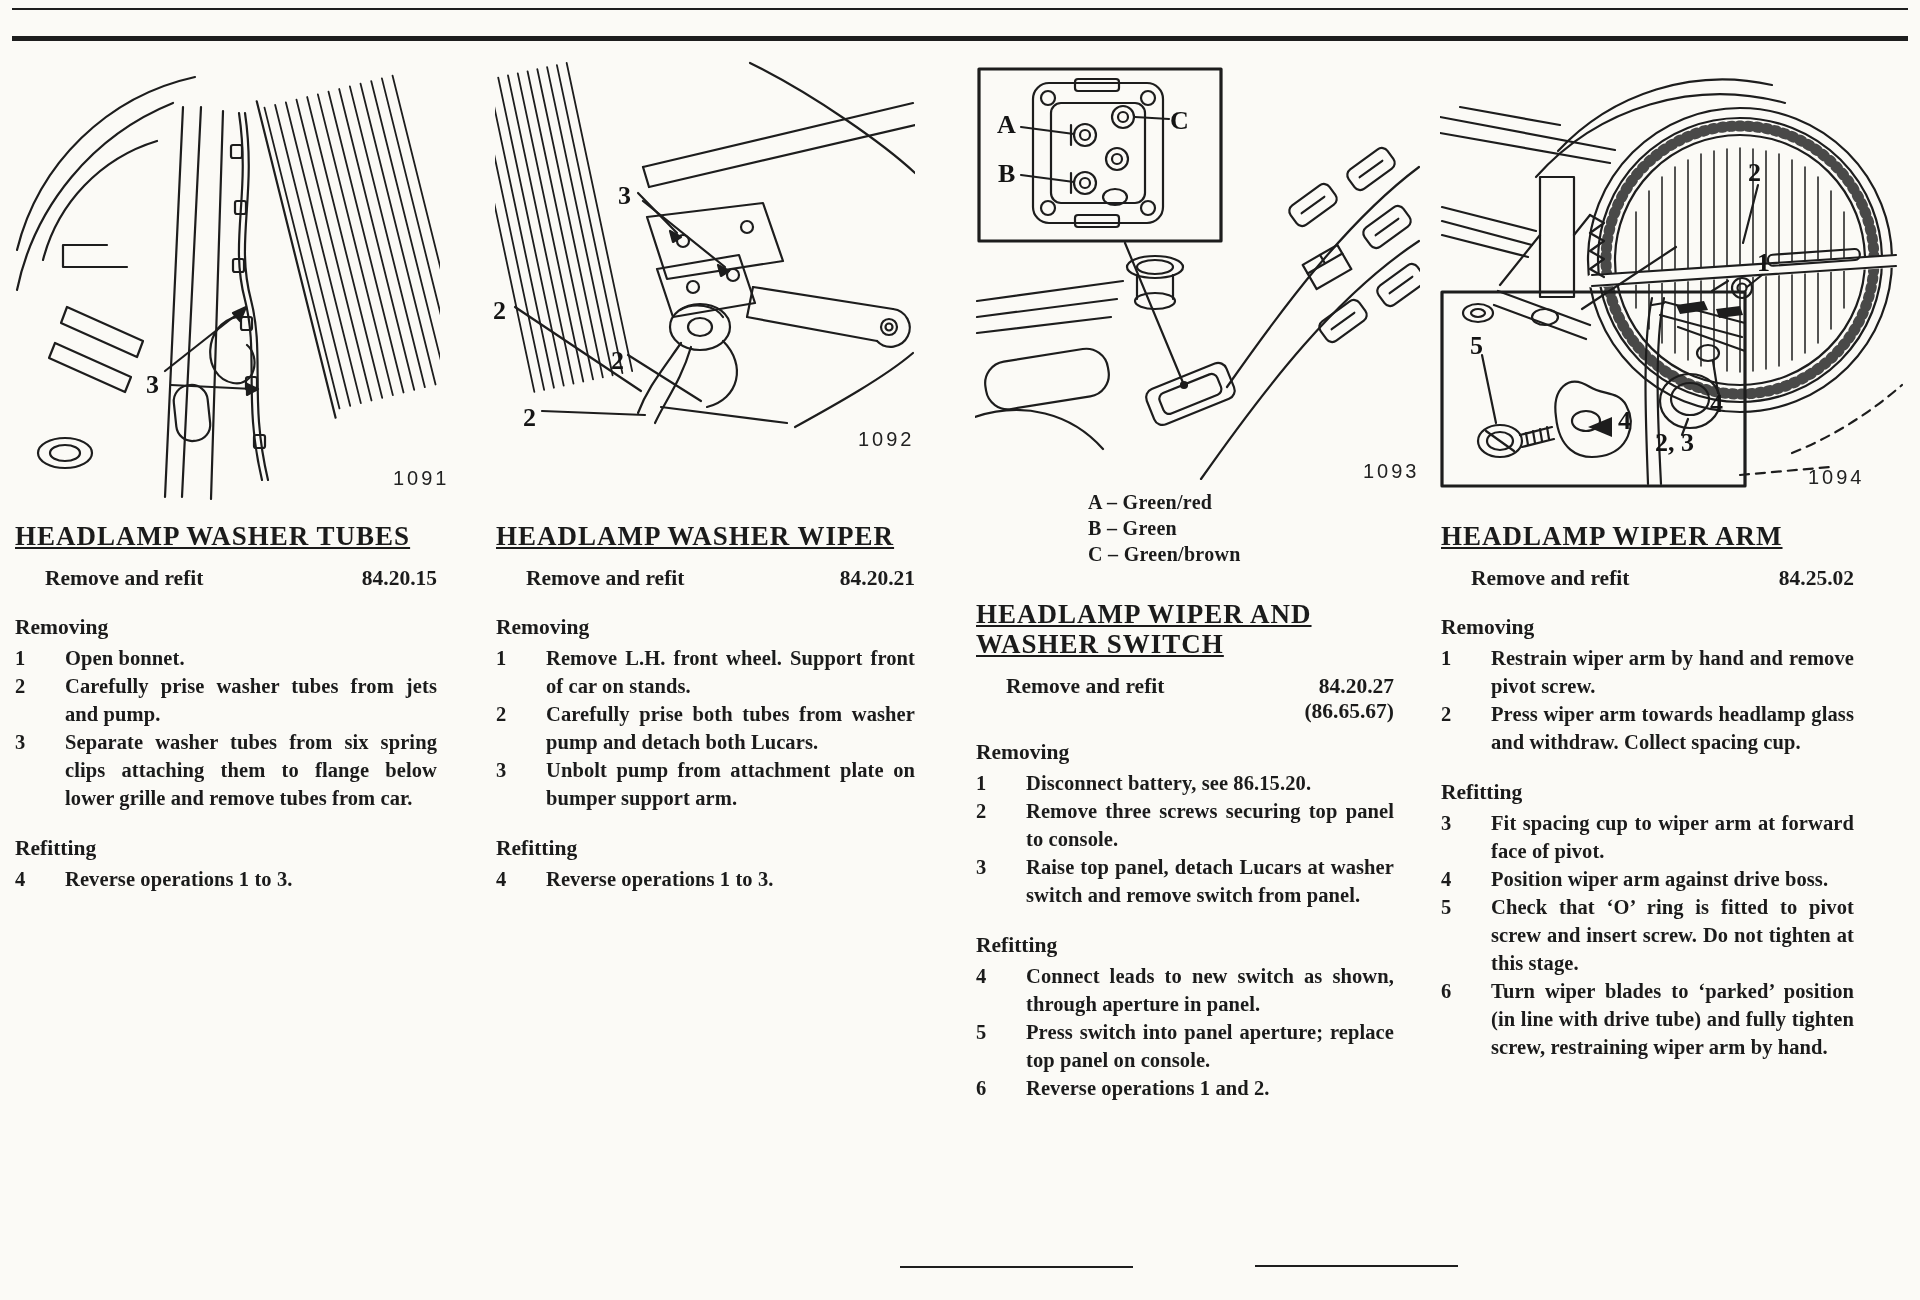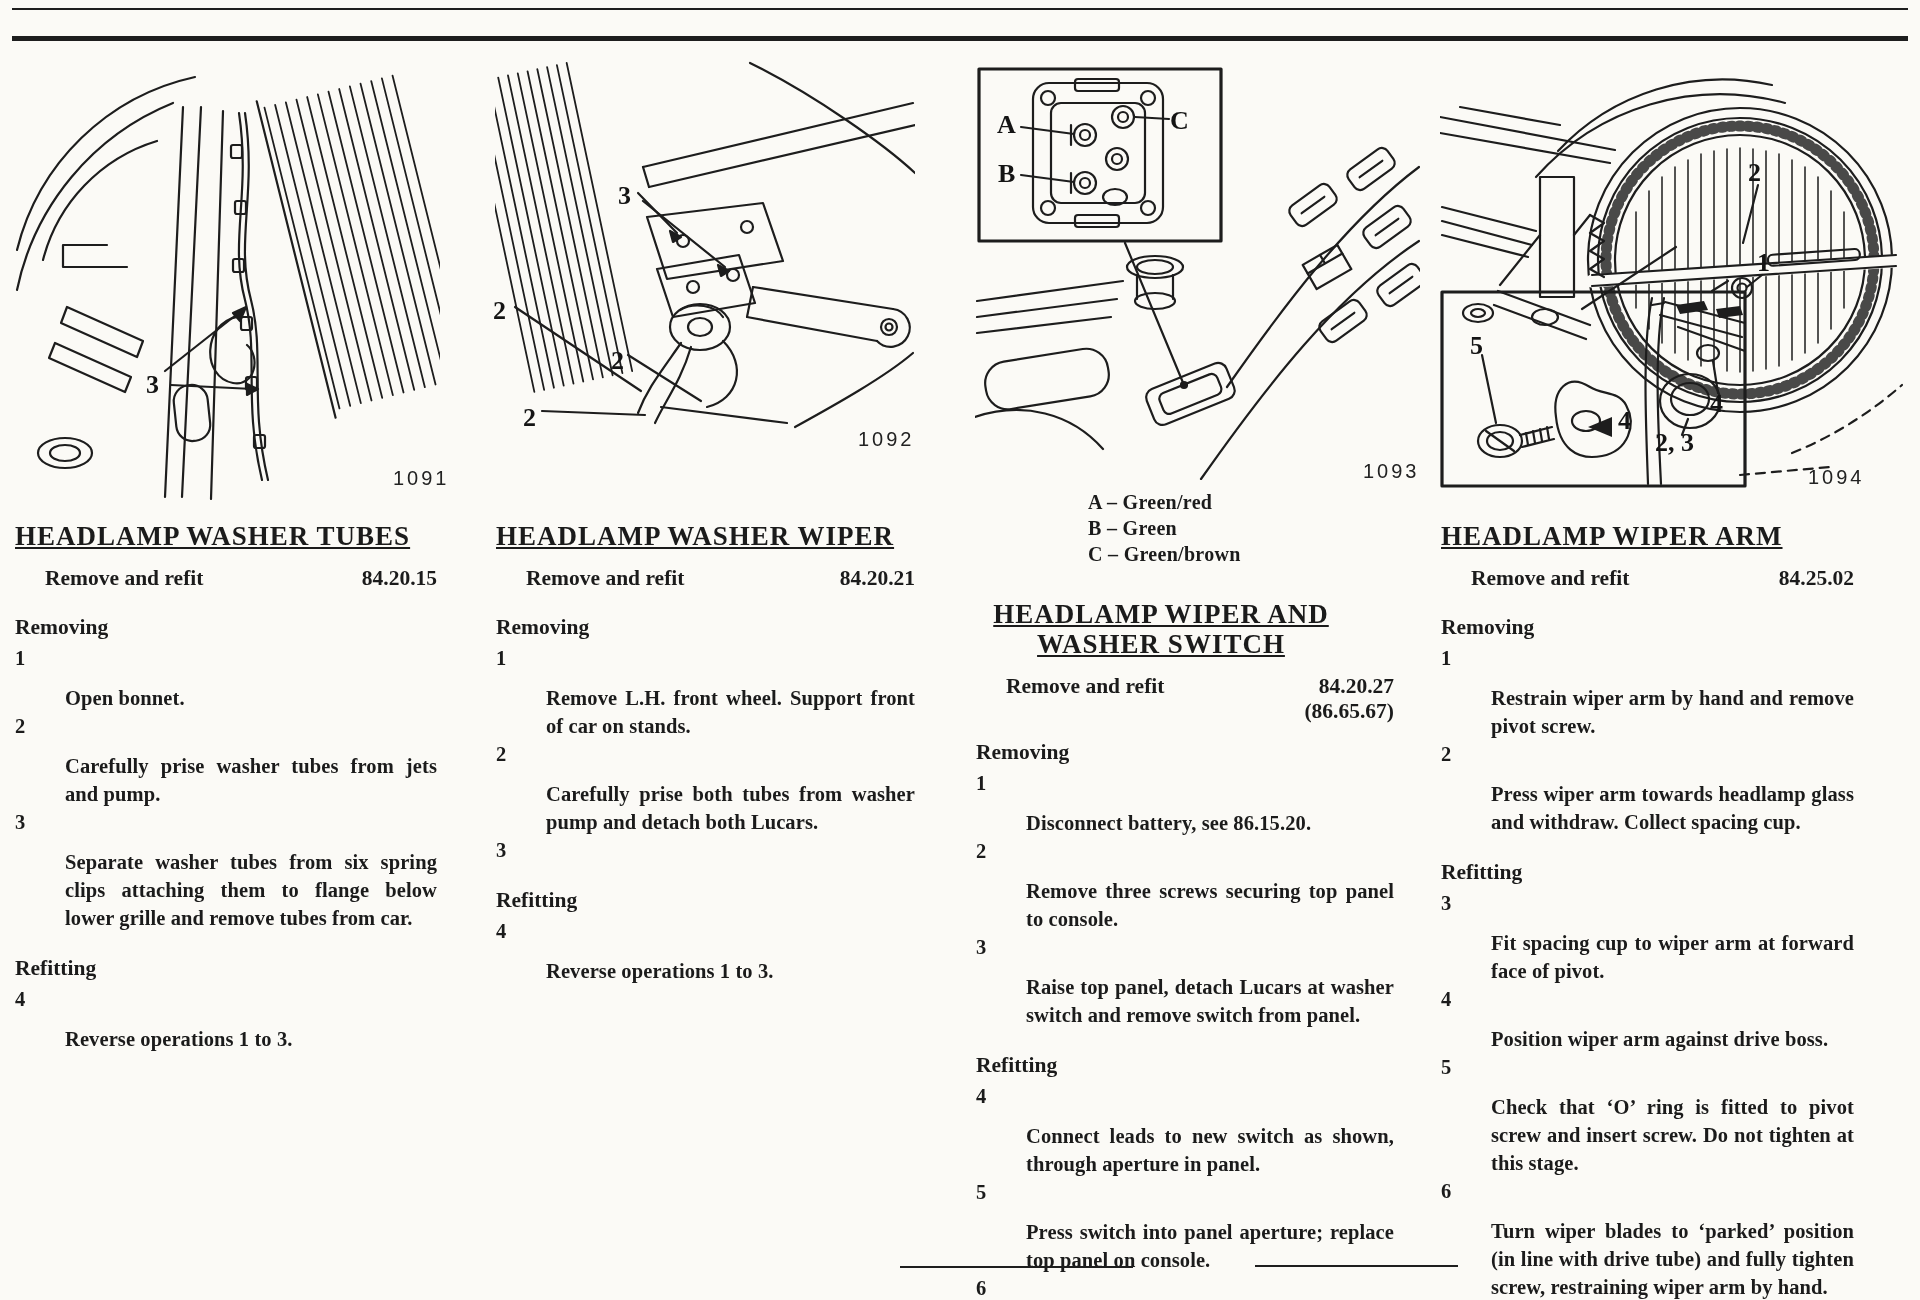--- a/index.html
+++ b/index.html
@@ -32,21 +32,20 @@
     margin:15px 0 0 30px;font-size:21.5px;line-height:1.15;
   }
   .opline .code{text-align:right;white-space:nowrap;}
   .subhead{font-size:21.5px;margin-top:24px;line-height:1.2;}
   .steps{margin-top:3px;}
   .item{display:flex;align-items:flex-start;}
   .item .n{flex:0 0 50px;font-size:20.5px;line-height:28px;}
   .item .t{
     flex:1;font-size:20.5px;line-height:28px;text-align:justify;
     letter-spacing:.1px;
-    margin-top:40px;
   }
 </style>
 </head>
 <body>
 
 <div class="rule" style="left:12px;top:8px;width:1896px;height:2px;"></div>
 <div class="rule" style="left:12px;top:36px;width:1896px;height:5px;"></div>
 
 <div class="fig" style="left:15px;top:55px;">
   <svg width="425" height="445" viewBox="0 0 425 445" aria-hidden="true">
@@ -385,33 +384,34 @@
     <div class="item">
       <span class="n">1</span>
       <span class="t">Remove L.H. front wheel. Support front of car on stands.</span>
     </div>
     <div class="item">
       <span class="n">2</span>
       <span class="t">Carefully prise both tubes from washer pump and detach both Lucars.</span>
     </div>
     <div class="item">
       <span class="n">3</span>
+      <span class="t">Unbolt pump from attachment plate on bumper support arm.</span>
     </div>
   </div>
   <div class="subhead">Refitting</div>
   <div class="steps">
     <div class="item">
       <span class="n">4</span>
       <span class="t">Reverse operations 1 to 3.</span>
     </div>
   </div>
 </div>
 
 <div class="col" style="left:976px;top:599px;width:418px;">
-  <h2 class="sec-title" style="max-width:370px;text-align:center;">HEADLAMP WIPER AND WASHER SWITCH</h2>
+  <h2 class="sec-title" style="max-width:370px;">HEADLAMP WIPER AND WASHER SWITCH</h2>
   <div class="opline">
     <span>Remove and refit</span>
     <span class="code">
       <span style="display:block;">84.20.27</span>
       <span style="display:block;">(86.65.67)</span>
     </span>
   </div>
   <div class="subhead" style="margin-top:16px;">Removing</div>
   <div class="steps">
     <div class="item">

